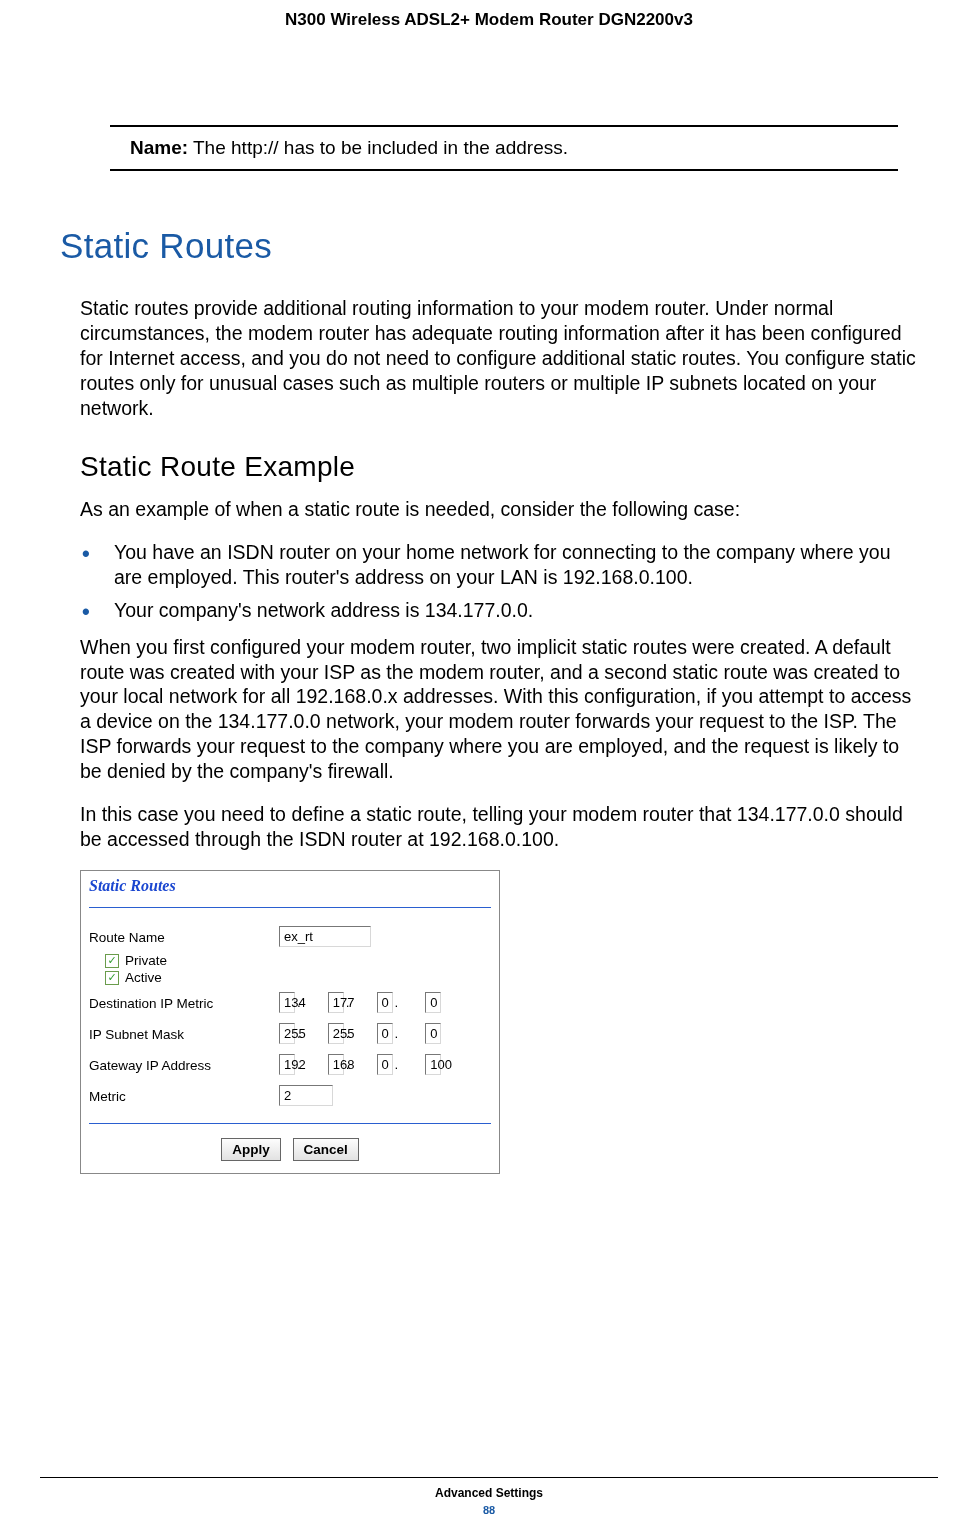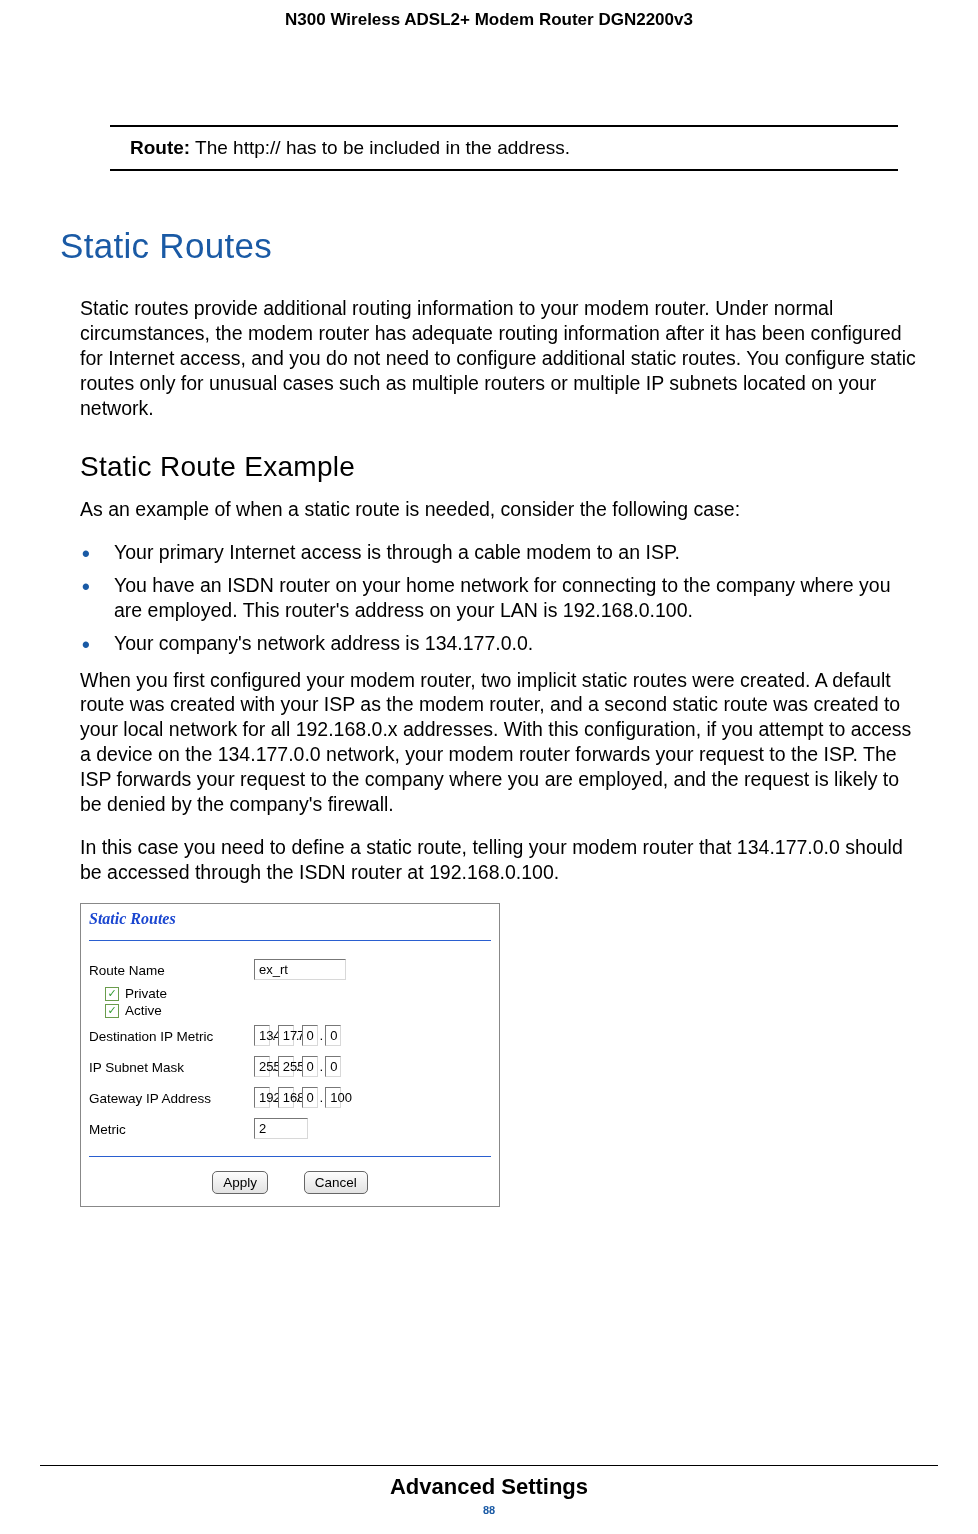--- a/index.html
+++ b/index.html
@@ -104,20 +104,21 @@
       display: inline-block;
       border: 1px solid #777;
       border-right-color: #d8d8d8;
       border-bottom-color: #d8d8d8;
       background: #fff;
       font-family: Tahoma, Arial, sans-serif;
       font-size: 13px;
       padding: 2px 4px;
       height: 21px;
       vertical-align: middle;
+      margin-left: 25px;
     }
     .ip-input {
       width: 16px;
       text-align: left;
     }
     .name-input { width: 92px; }
     .metric-input { width: 54px; }
     .dot { margin: 0 2px; }
     .check-row {
       margin: 2px 0 2px 16px;
@@ -136,66 +137,66 @@
       color: #2f9a2f;
       line-height: 1;
     }
     .btn-row {
       text-align: center;
       margin-top: 14px;
     }
     .fake-button {
       display: inline-block;
       border: 1px solid #666;
-      border-radius: 5px;
+      border-radius: 0;
       background: linear-gradient(#fdfdfd,#e2e2e2);
       padding: 3px 10px;
       font-size: 13.5px;
-      margin: 0 16px;
+      margin: 0 4px;
+      font-weight: bold;
     }
     .figure-hr2 {
       border: none;
       border-top: 1.5px solid #2a5fd0;
       margin: 14px 0 10px 0;
     }
     .footer {
       position: absolute;
       bottom: 18px;
       left: 0; right: 0;
       text-align: center;
     }
     .footer-rule {
       border: none;
       border-top: 1px solid #000;
       margin: 0 40px 8px 40px;
     }
-    .footer-title { font-weight: bold; font-size: 22px; }
+    .footer-title { font-weight: bold; font-size: 12px; }
     .footer-page { color: #1a5aa5; font-weight: bold; font-size: 11px; margin-top: 4px; }
   </style>
 </head>
 <body>
 
 <div class="page-header">N300 Wireless ADSL2+ Modem Router DGN2200v3</div>
 
 <div class="content">
 
   <div class="note-box">
-    <span class="note-label">Route:</span><span>  The http:// has to be included in the address.</span>
+    <span class="note-label">Name:</span><span>  The http:// has to be included in the address.</span>
   </div>
 
   <h1 class="h1">Static Routes</h1>
 
   <p class="body-text">Static routes provide additional routing information to your modem router. Under normal circumstances, the modem router has adequate routing information after it has been configured for Internet access, and you do not need to configure additional static routes. You configure static routes only for unusual cases such as multiple routers or multiple IP subnets located on your network.</p>
 
   <h2 class="h2">Static Route Example</h2>
 
   <p class="body-text">As an example of when a static route is needed, consider the following case:</p>
 
   <ul class="bullet-list">
-    <li>Your primary Internet access is through a cable modem to an ISP.</li>
     <li>You have an ISDN router on your home network for connecting to the company where you are employed. This router's address on your LAN is 192.168.0.100.</li>
     <li>Your company's network address is 134.177.0.0.</li>
   </ul>
 
   <p class="body-text">When you first configured your modem router, two implicit static routes were created. A default route was created with your ISP as the modem router, and a second static route was created to your local network for all 192.168.0.x addresses. With this configuration, if you attempt to access a device on the 134.177.0.0 network, your modem router forwards your request to the ISP. The ISP forwards your request to the company where you are employed, and the request is likely to be denied by the company's firewall.</p>
 
   <p class="body-text">In this case you need to define a static route, telling your modem router that 134.177.0.0 should be accessed through the ISDN router at 192.168.0.100.</p>
 
   <div class="figure-box">
     <div class="figure-title">Static Routes</div>

